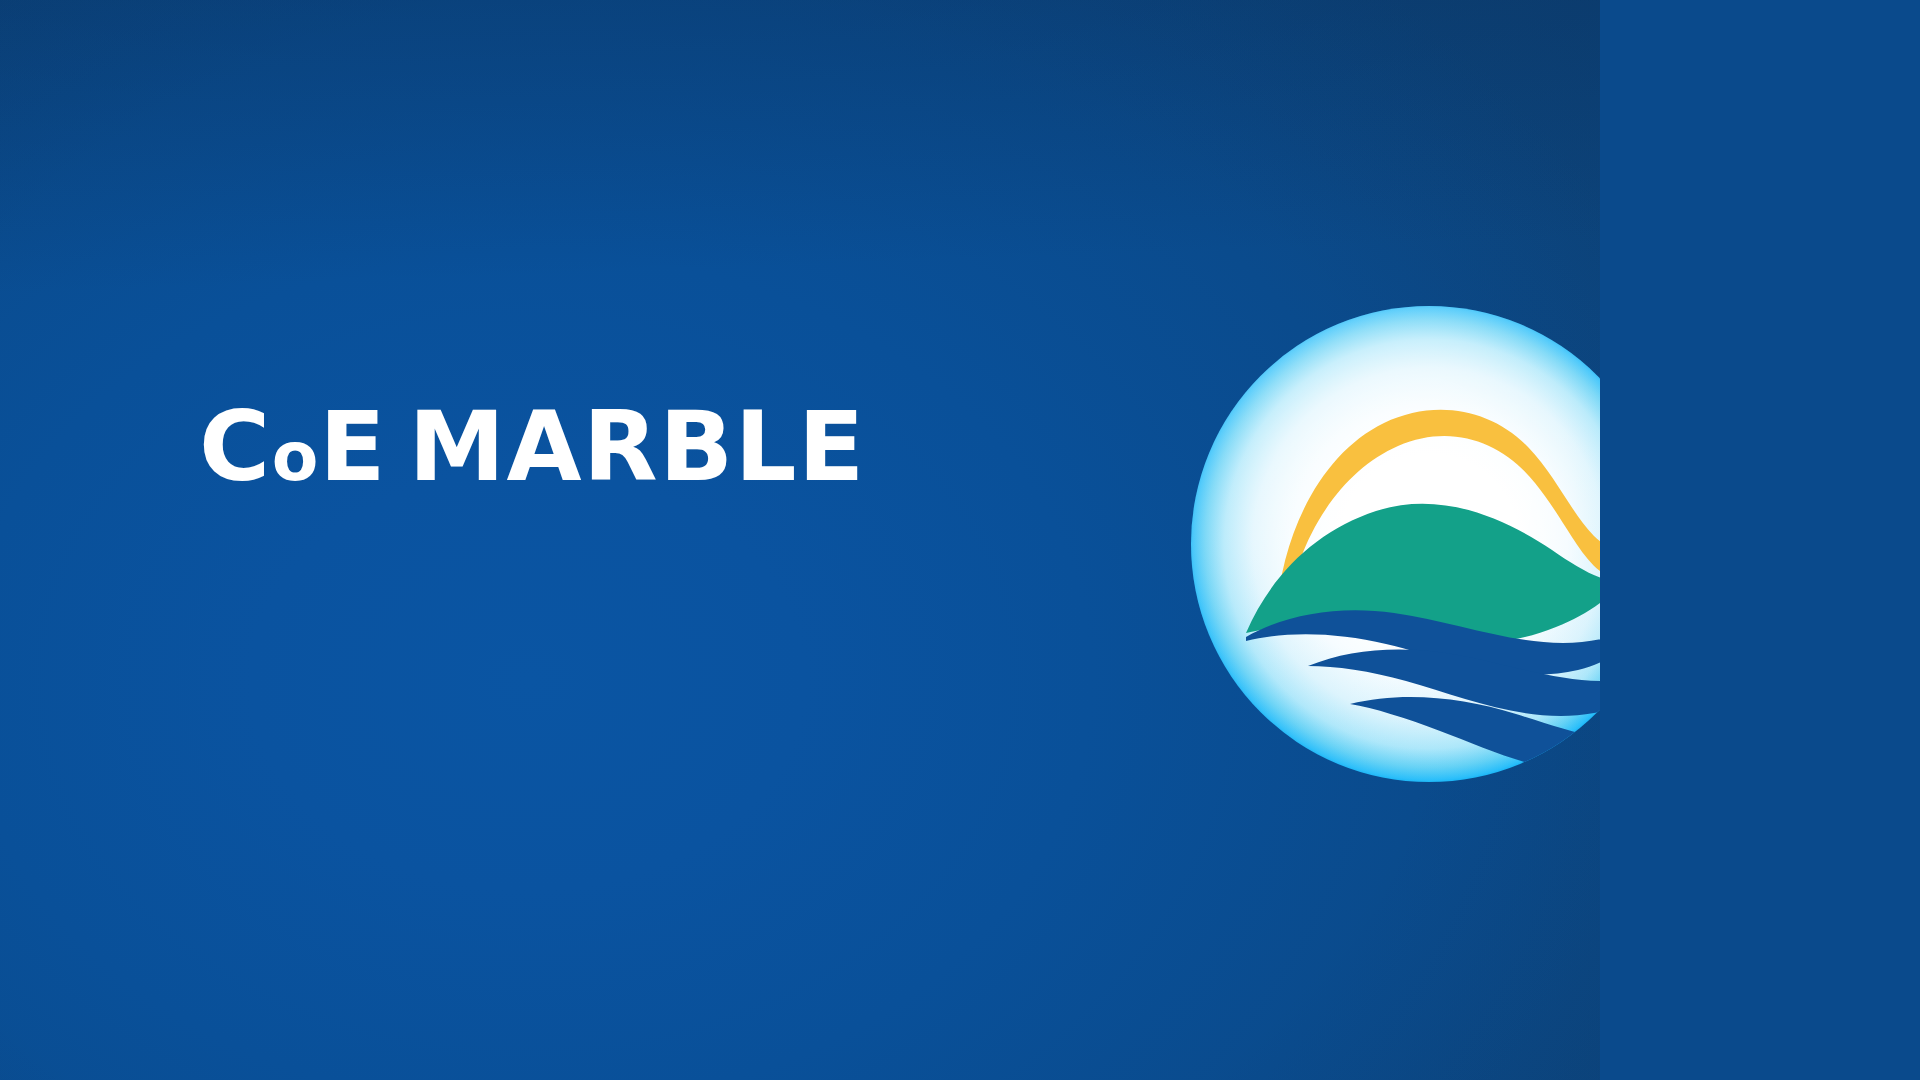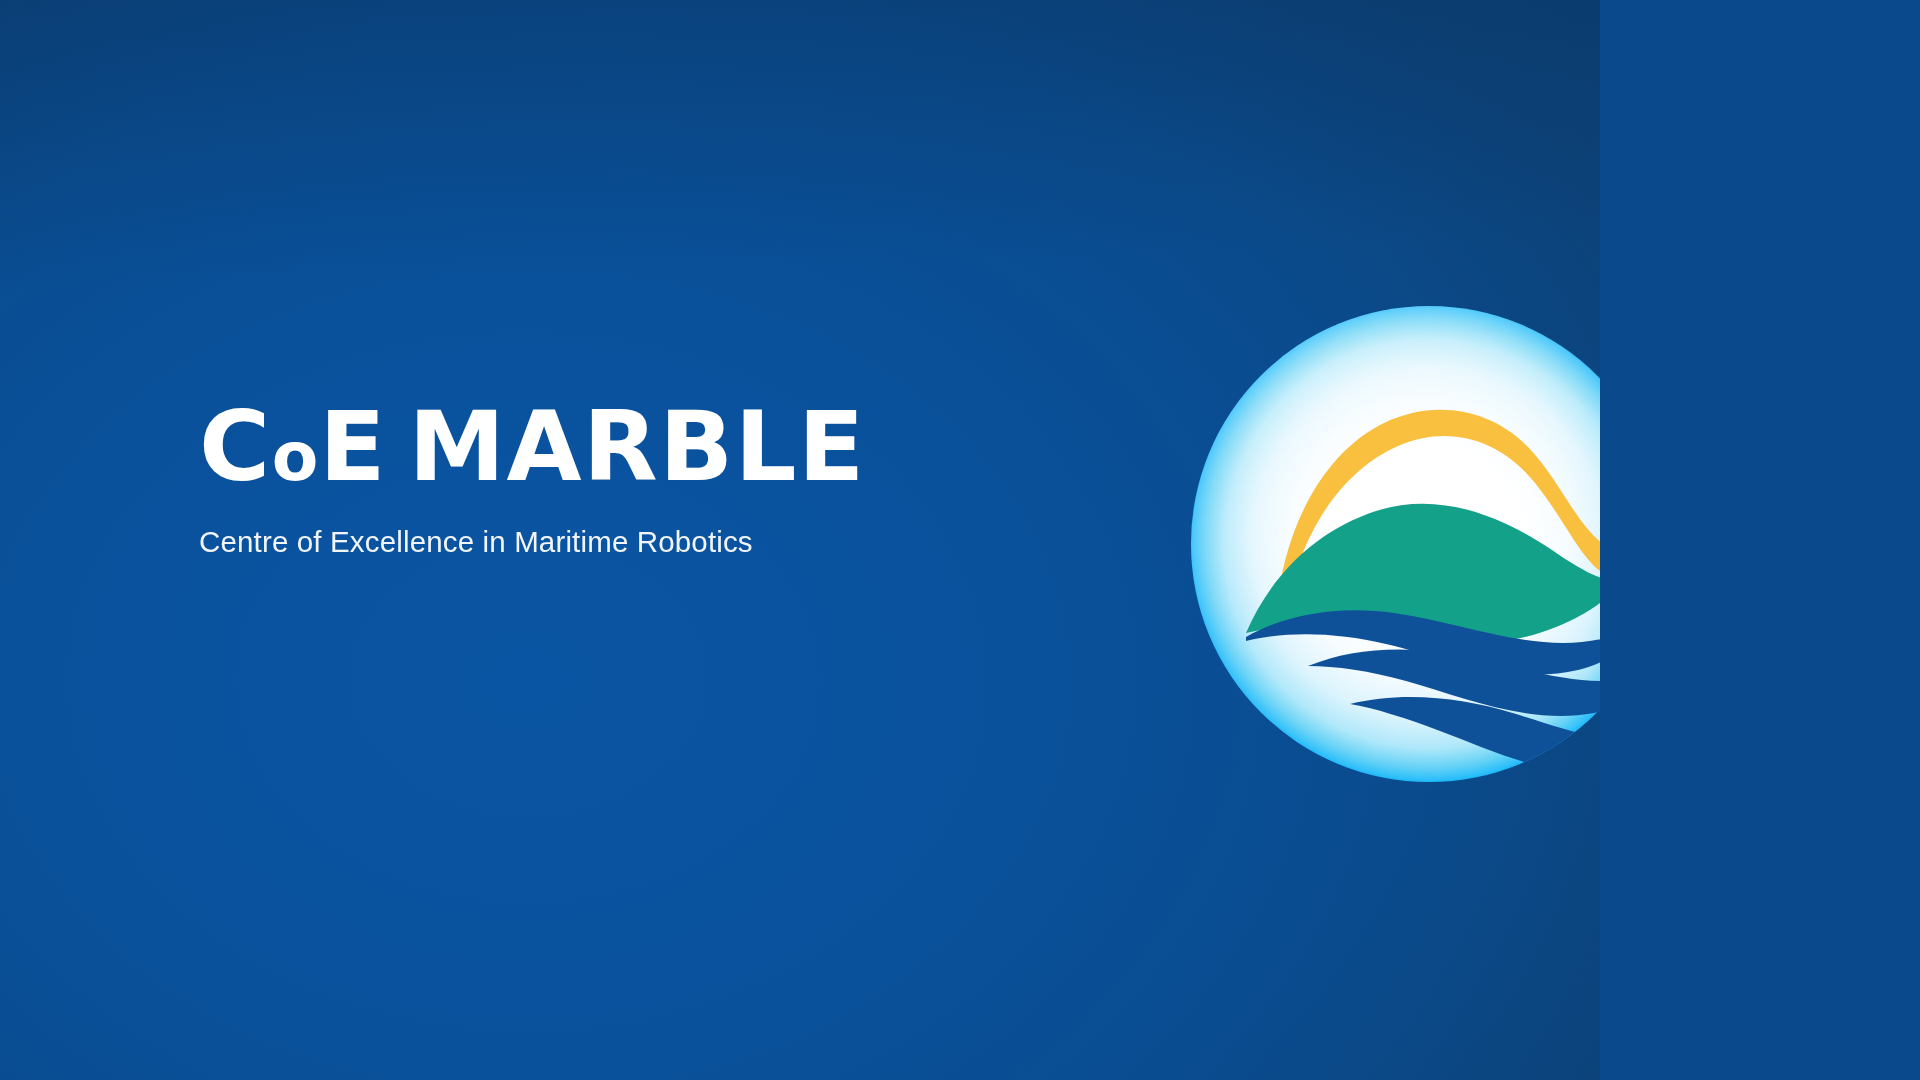--- a/index.html
+++ b/index.html
@@ -108,21 +108,21 @@
 
 <div id="slide">
 
   <div class="bg-base"></div>
   <div class="bg-vignette"></div>
   <div class="bg-topdark"></div>
 
   <div class="textblock">
     <h1 class="title"><span>C</span><span class="small-o">o</span><span>E</span><span class="sp"></span><span>MARBLE</span></h1>
 
-    <p class="subtitle"><span>Centre of Excellence in Maritime Robotics</span><br></p>
+    <p class="subtitle"><br></p>
   </div>
 
   <div class="emblem">
     <svg viewBox="0 0 478 478" xmlns="http://www.w3.org/2000/svg" aria-hidden="true">
       <defs>
         <radialGradient id="discGlow" cx="50%" cy="50%" r="50%">
           <stop offset="0%" stop-color="#ffffff"></stop>
           <stop offset="38%" stop-color="#ffffff"></stop>
           <stop offset="58%" stop-color="#f2fbff"></stop>
           <stop offset="74%" stop-color="#d9f3fd"></stop>

